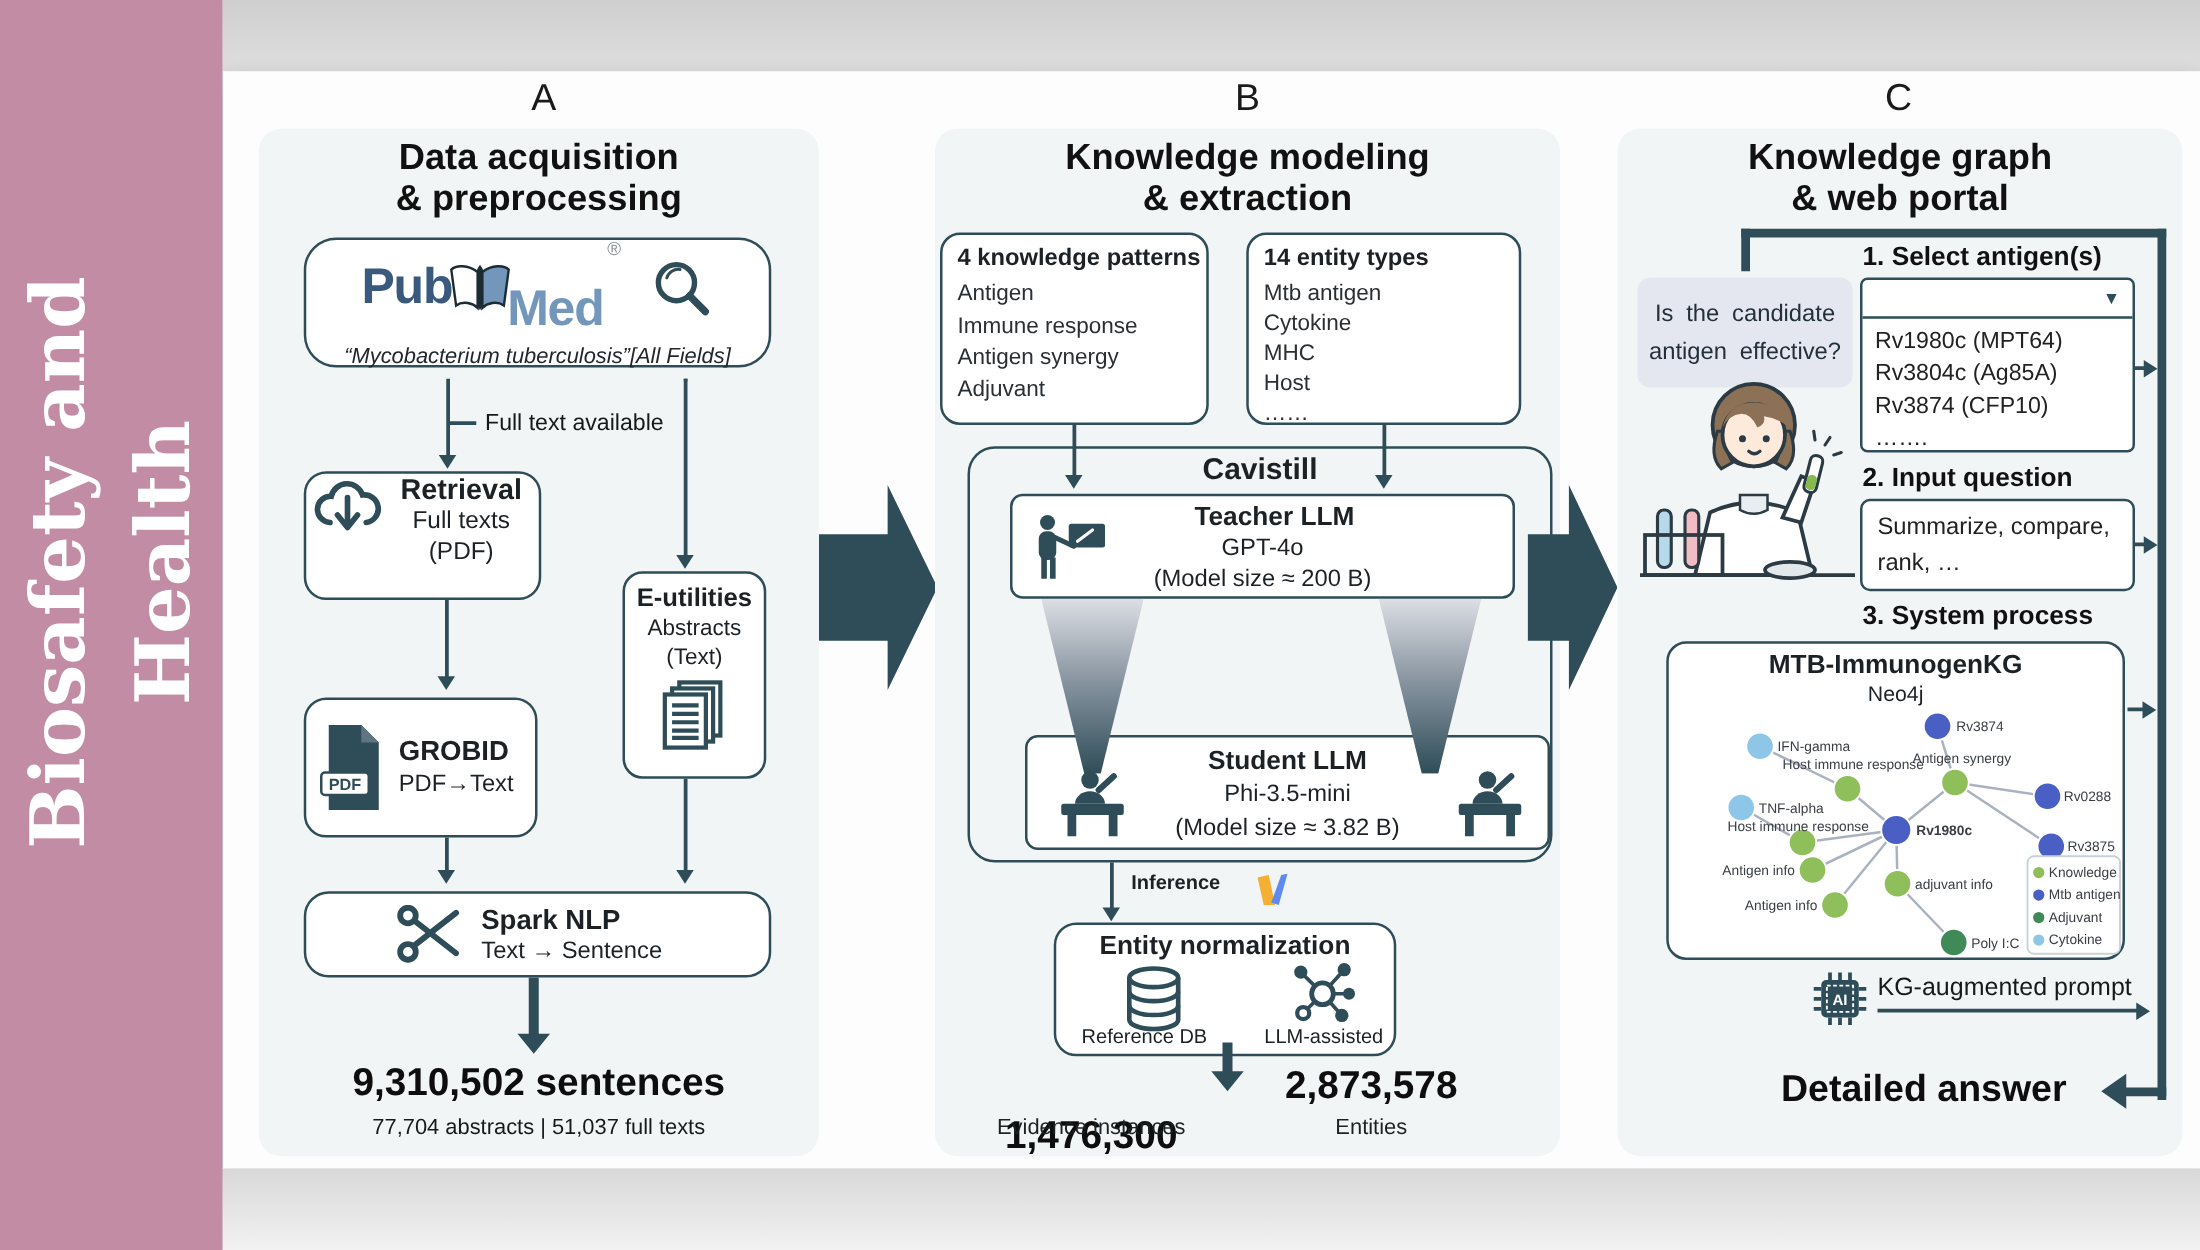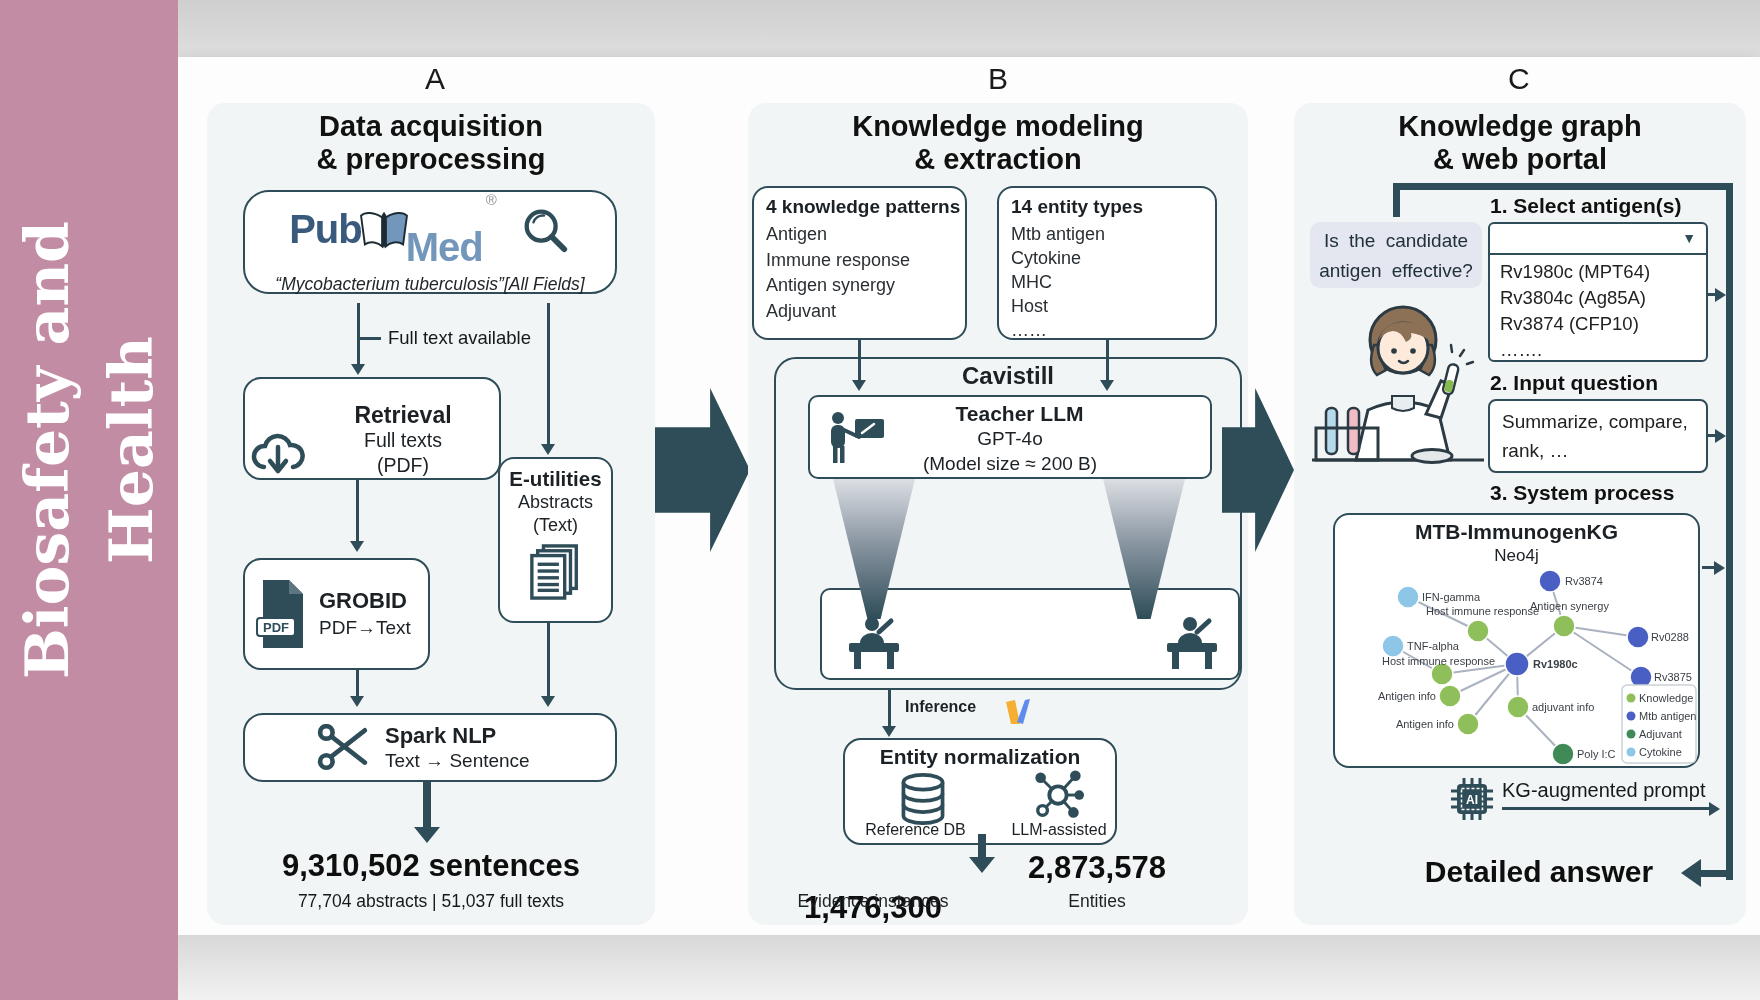--- a/index.html
+++ b/index.html
@@ -30,21 +30,21 @@
      border-left:11px solid #2e4d58;border-top:7px solid transparent;border-bottom:7px solid transparent;}
   .tarrow{position:absolute;width:8px;background:#2e4d58;}
   .tarrow::after{content:"";position:absolute;left:50%;bottom:-15px;transform:translateX(-50%);
      border-left:13px solid transparent;border-right:13px solid transparent;border-top:16px solid #2e4d58;}
   .blockarrow{position:absolute;background:#2e4d58;}
   .funnel{position:absolute;background:linear-gradient(180deg,#dcdfe4 0%,#8b97a3 45%,#2e4d58 100%);
      clip-path:polygon(0 0,100% 0,58% 100%,42% 100%);z-index:6;}
   .pipe{position:absolute;background:#2e4d58;z-index:3;}
   .b{font-weight:bold;}
   .bubble{position:absolute;background:#e4e7f0;border-radius:10px;font-size:19px;line-height:30px;
-     word-spacing:5px;color:#22303a;padding:4px 0;text-align:center;}
+     word-spacing:5px;color:#22303a;padding:15px 0;text-align:center;}
   .stept{position:absolute;font-weight:bold;font-size:21px;color:#111;}
   .ddl{font-size:18.5px;line-height:26px;padding:4px 0 2px 10px;color:#222;}
   svg{display:block;}
   .kl{font-size:11px;fill:#3a3f45;}
   .kn-k{fill:#8fbf5a;}.kn-m{fill:#4a5fc4;}.kn-a{fill:#3f8a57;}.kn-c{fill:#8ec6e8;}
 </style>
 </head>
 <body>
 
 <div class="topband"></div>
@@ -90,21 +90,21 @@
   </div>
   <div style="font-size:17.5px;font-style:italic;color:#22272b;">“Mycobacterium tuberculosis”[All Fields]</div>
 </div>
 
 <div class="varrow" style="left:357px;top:303px;height:62px;"></div>
 <div class="vline" style="left:547px;top:303px;height:2px;"></div>
 <div class="varrow" style="left:547px;top:303px;height:142px;"></div>
 <div class="hline" style="left:358px;top:337px;width:23px;"></div>
 <div class="abs" style="left:388px;top:327px;font-size:18.5px;color:#16191c;">Full text available</div>
 
-<div class="box" style="left:243px;top:377px;width:258px;height:103px;border-radius:18px;display:flex;align-items:flex-end;padding-left:4px;">
+<div class="box" style="left:243px;top:377px;width:190px;height:103px;border-radius:18px;display:flex;align-items:flex-start;padding-left:4px;">
   <span>
     <svg width="58" height="50" viewBox="0 0 58 50">
       <path d="M15 39 a10.5 10.5 0 1 1 1 -21 a13 13 0 0 1 25 -1 a9.5 9.5 0 1 1 3 22" fill="none" stroke="#2e4d58" stroke-width="4.5" stroke-linecap="round"></path>
       <line x1="29" y1="19" x2="29" y2="41" stroke="#2e4d58" stroke-width="4.5" stroke-linecap="round"></line>
       <path d="M21 33 L29 43 L37 33" fill="none" stroke="#2e4d58" stroke-width="4.5" stroke-linecap="round" stroke-linejoin="round"></path>
     </svg>
   </span>
   <div style="flex:1;text-align:center;line-height:25px;">
     <div class="b" style="font-size:23px;">Retrieval</div>
     <div style="font-size:19.5px;">Full texts</div>
@@ -226,20 +226,25 @@
     <div class="b" style="font-size:21px;margin-left:19px;">Teacher LLM</div>
     <div style="font-size:19px;">GPT-4o</div>
     <div style="font-size:19px;">(Model size ≈ 200 B)</div>
   </div>
 </div>
 
 <div class="funnel" style="left:833px;top:479px;width:82px;height:140px;"></div>
 <div class="funnel" style="left:1103px;top:479px;width:82px;height:140px;"></div>
 
 <div class="box" style="left:820px;top:588px;width:420px;height:92px;border-radius:10px;z-index:4;">
+  <div style="position:absolute;left:0;top:5px;width:100%;text-align:center;line-height:27px;z-index:8;">
+    <div class="b" style="font-size:21px;">Student LLM</div>
+    <div style="font-size:19px;">Phi-3.5-mini</div>
+    <div style="font-size:19px;">(Model size ≈ 3.82 B)</div>
+  </div>
   <span class="abs" style="left:24px;top:24px;z-index:9;">
     <svg width="56" height="56" viewBox="0 0 56 54">
       <circle cx="26" cy="9" r="7" fill="#2e4d58"></circle>
       <line x1="33" y1="17" x2="45" y2="6" stroke="#2e4d58" stroke-width="5" stroke-linecap="round"></line>
       <path d="M14 28 a12 10 0 0 1 24 0 z" fill="#2e4d58"></path>
       <rect x="3" y="28" width="50" height="9" rx="2" fill="#2e4d58"></rect>
       <rect x="8" y="37" width="7" height="17" fill="#2e4d58"></rect>
       <rect x="41" y="37" width="7" height="17" fill="#2e4d58"></rect>
     </svg>
   </span>

